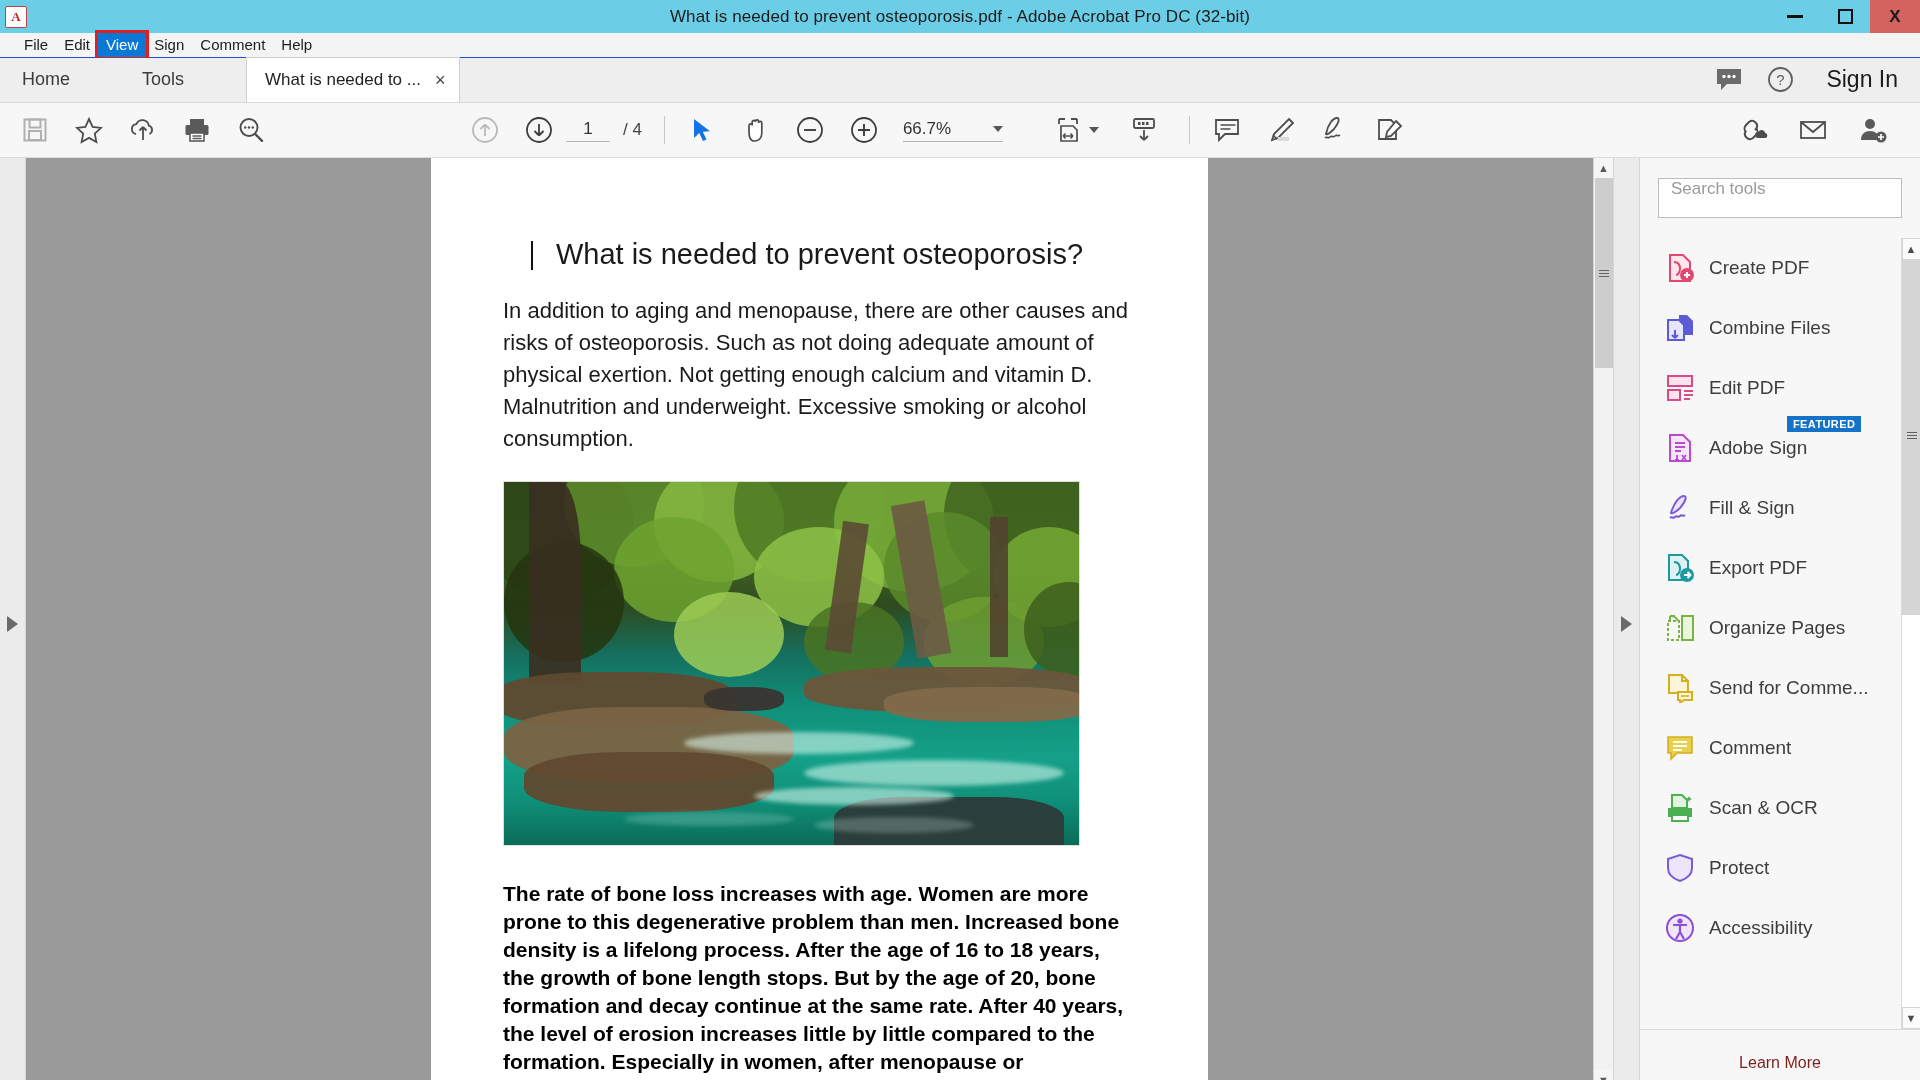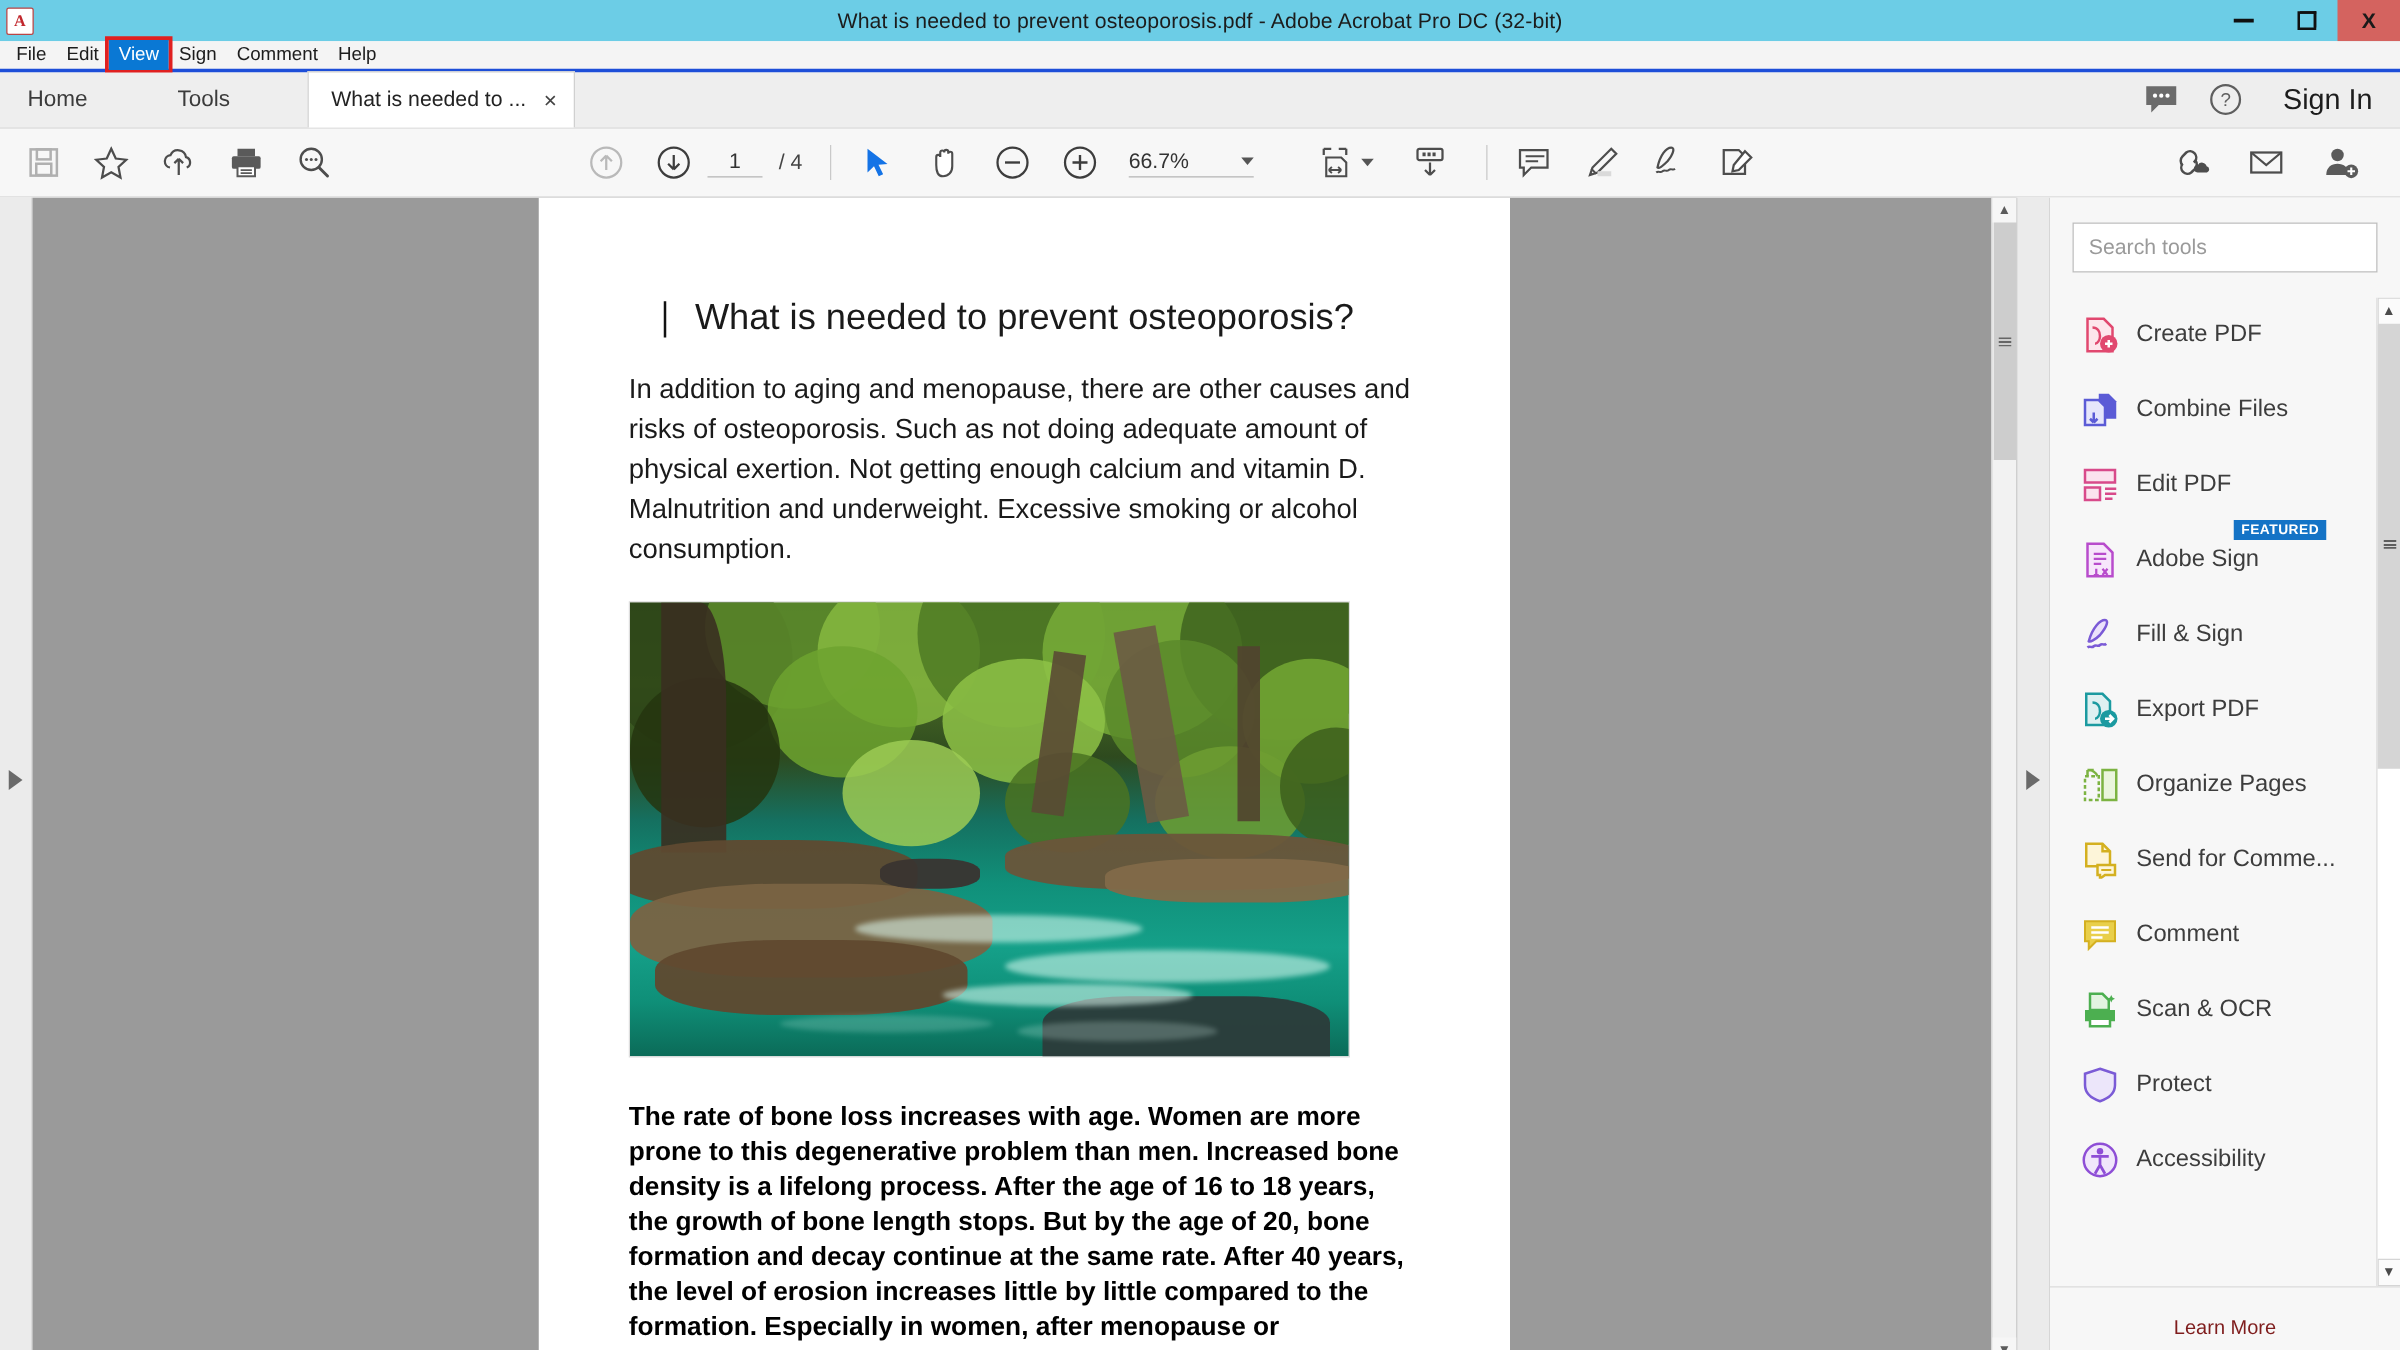--- a/index.html
+++ b/index.html
@@ -61,22 +61,22 @@
     width: 11px; height: 11px; border: 2px solid #101010;
     border-left: none; border-bottom: none;
   }
 
   
   #menubar {
     height: 25px;
     background: #f4f4f4;
     display: flex;
     align-items: center;
-    padding-left: 5px;
-    border-bottom: 3px solid #1d4ed8;
+    padding-left: 16px;
+    border-bottom: 1px solid #1d4ed8;
     position: relative;
   }
   .menu-item {
     font-size: 15px;
     color: #1c1c1c;
     padding: 2px 8px;
     line-height: 20px;
     white-space: nowrap;
   }
   .menu-item.active {
@@ -305,21 +305,21 @@
     border-left: 1px solid #d6d6d6;
     display: flex;
     flex-direction: column;
     position: relative;
   }
   #search-tools {
     margin: 20px 18px 0 18px;
     height: 40px;
     background: #ffffff;
     border: 1px solid #bdbdbd;
-    display: flex; align-items: center;
+    display: flex; align-items: flex-start;
     padding: 0 12px;
   }
   #search-tools-input {
     border: none; outline: none;
     width: 100%;
     font-size: 17px;
     color: #555;
     font-family: "Liberation Sans", sans-serif;
   }
   #search-tools-input::placeholder { color: #9a9a9a; }

